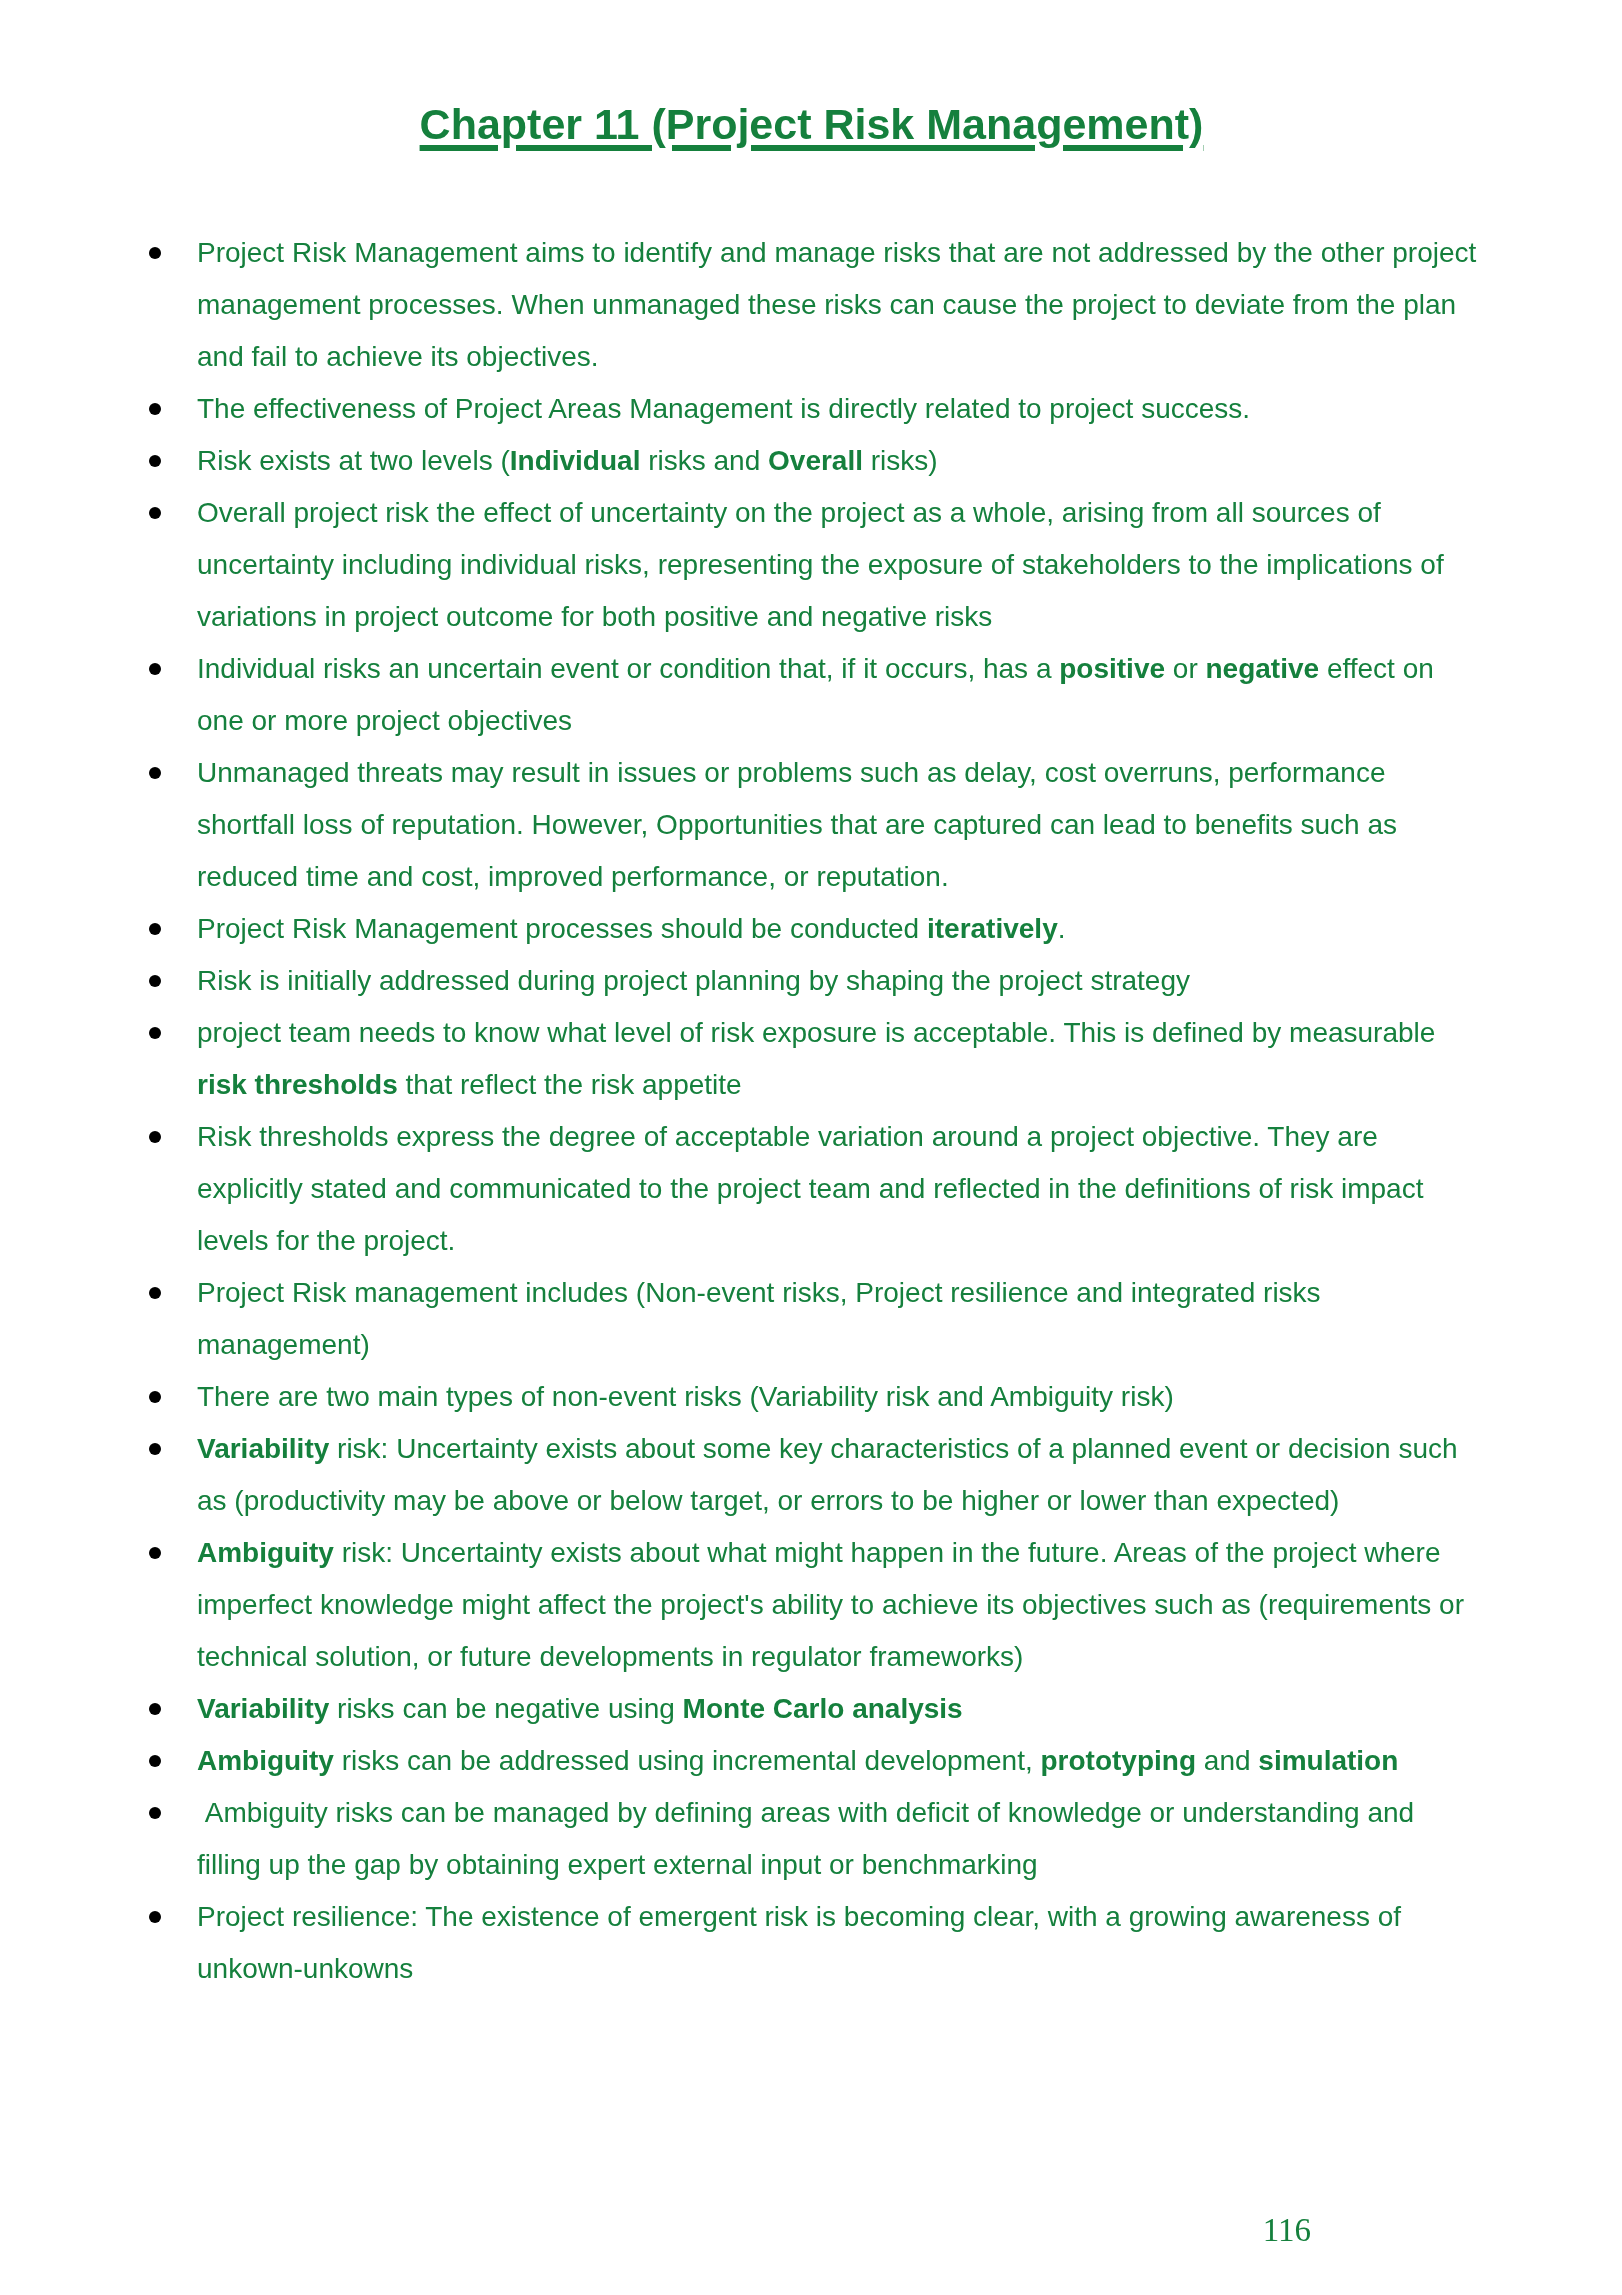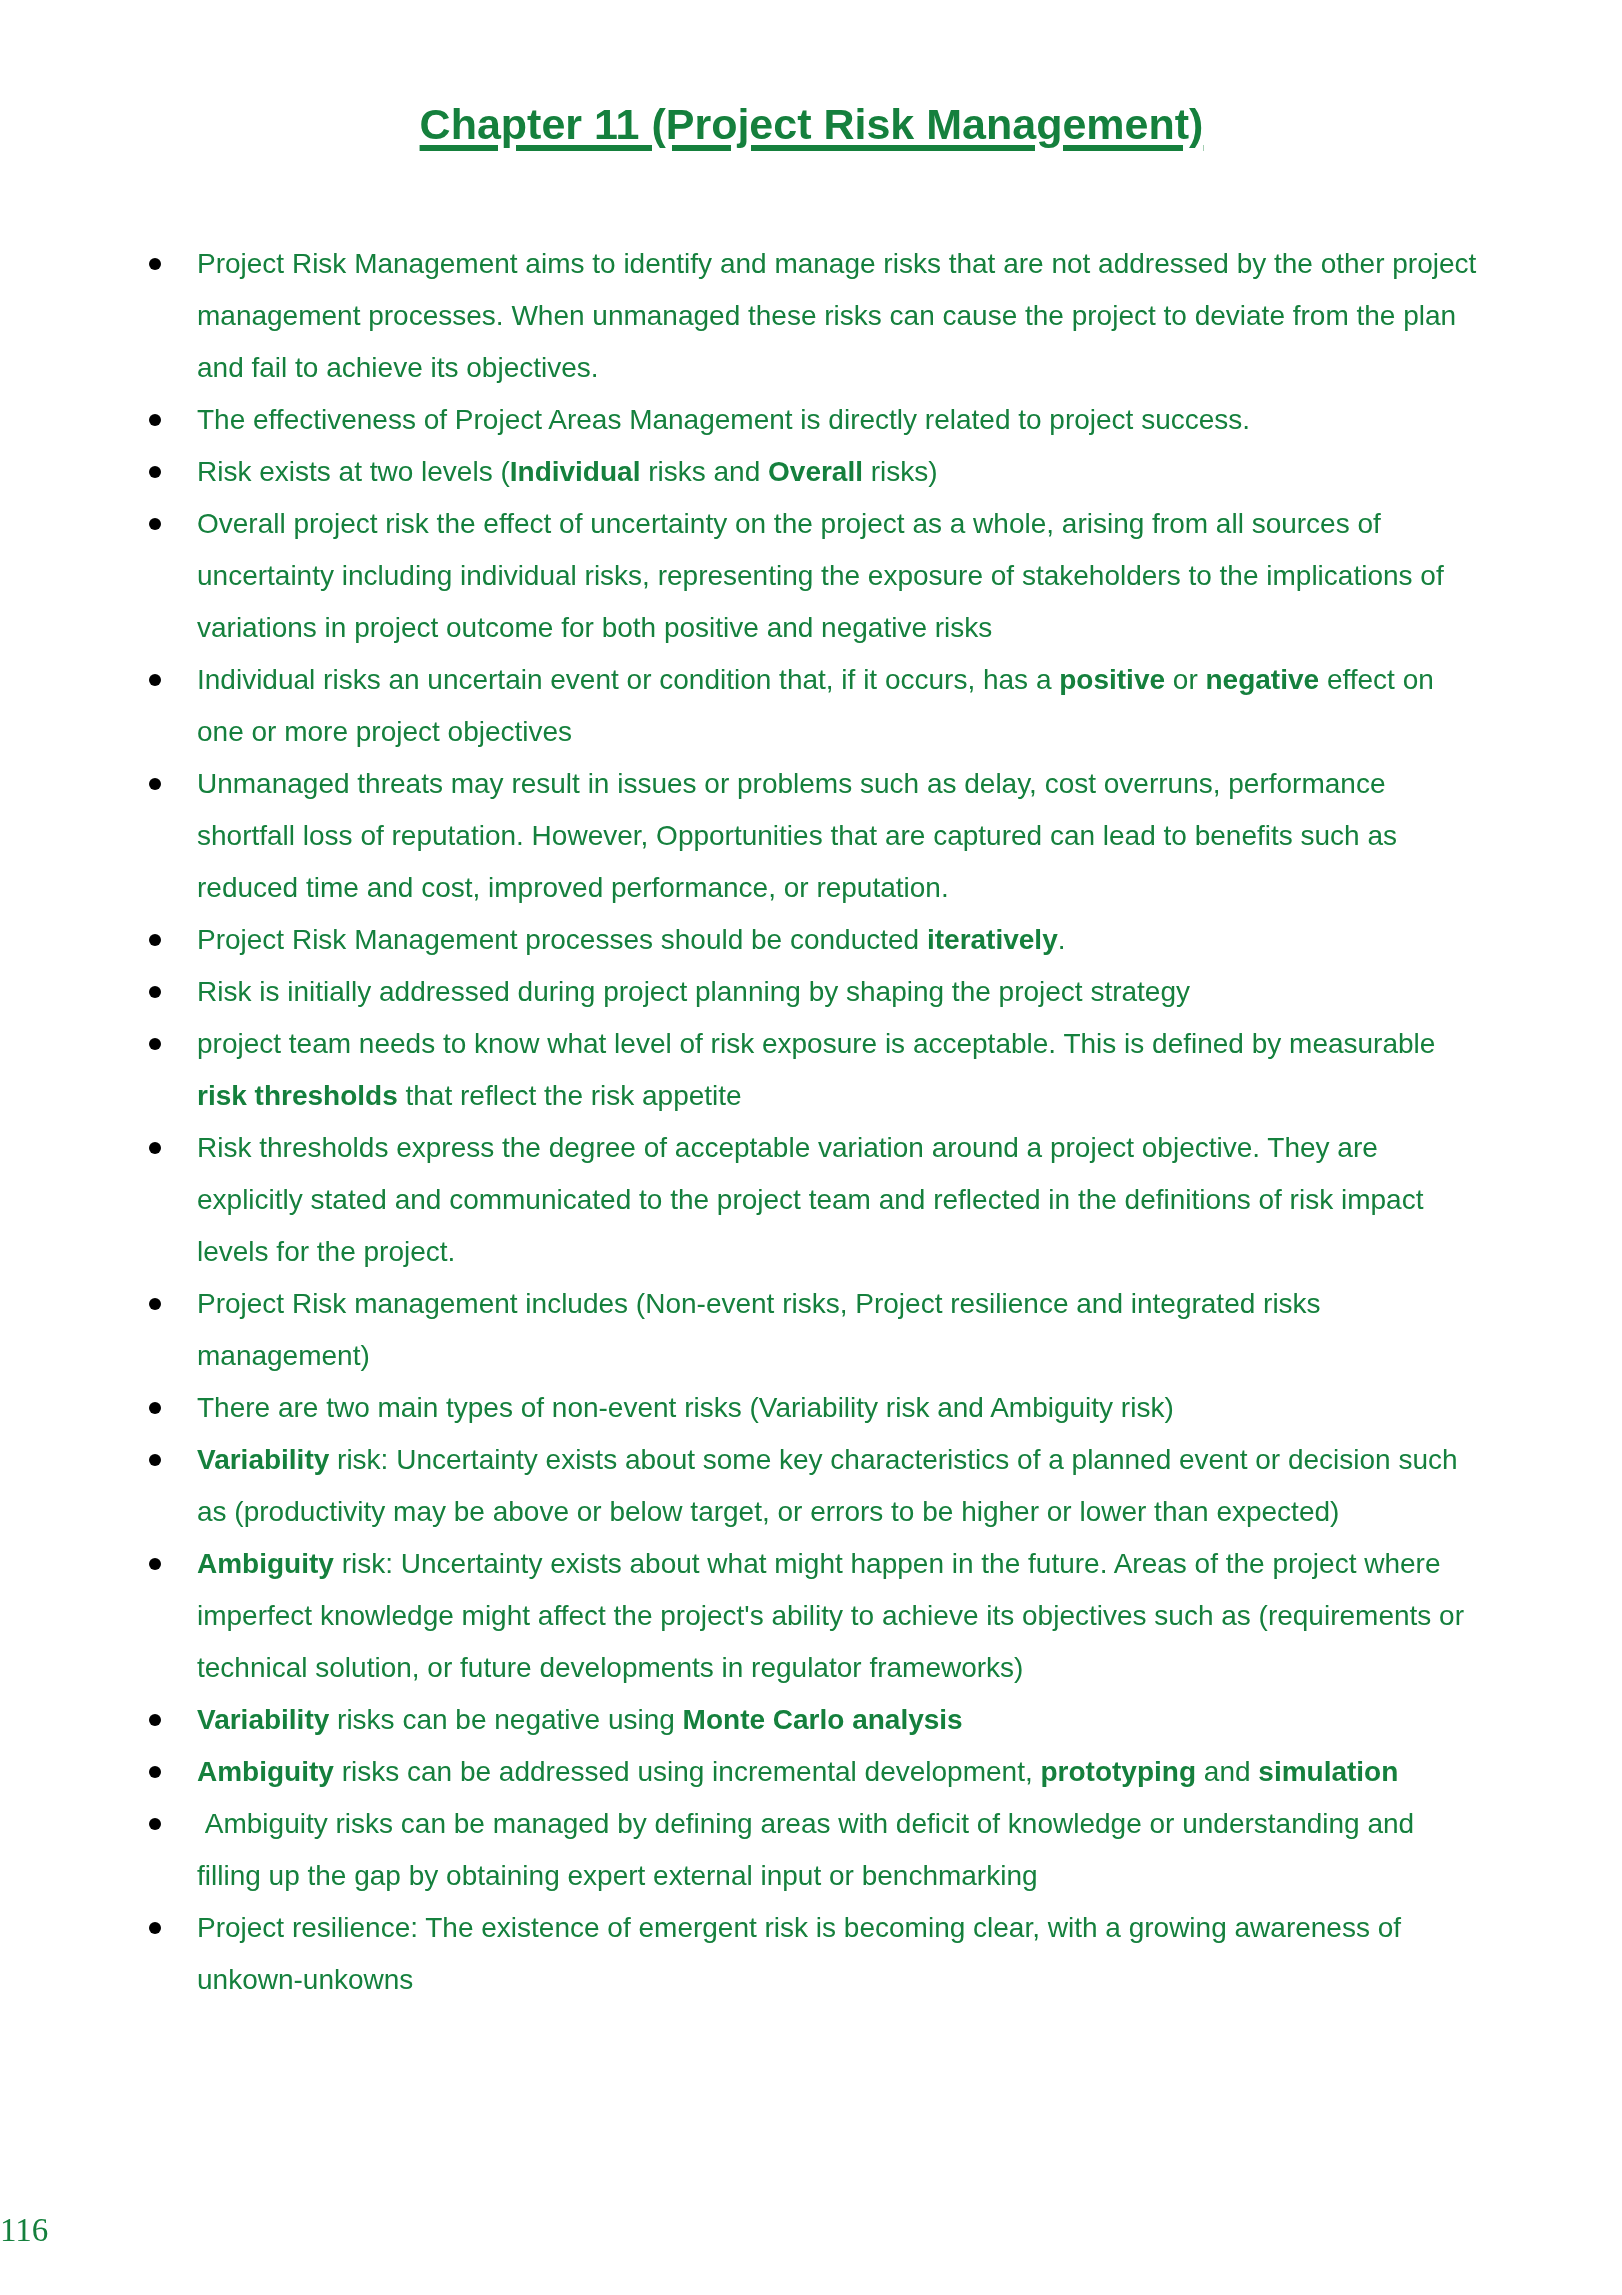--- a/index.html
+++ b/index.html
@@ -26,21 +26,21 @@
     font-size: 43px;
     line-height: 43px;
     font-weight: bold;
     text-decoration: underline;
     text-decoration-thickness: 6.3px;
     text-underline-offset: 6.3px;
     letter-spacing: 0px;
   }
   ul.bullets {
     position: absolute;
-    top: 238px;
+    top: 227px;
     left: 197px;
     width: 1288px;
     margin: 0;
     padding: 0;
     list-style: none;
     font-size: 28px;
     line-height: 52px;
   }
   ul.bullets li {
     position: relative;
@@ -57,21 +57,21 @@
     height: 12px;
     border-radius: 50%;
     background: #000000;
   }
   .b { font-weight: bold; }
   .page-number {
     position: absolute;
     top: 2214px;
     left: 0;
     width: 1311px;
-    text-align: left;
+    text-align: right;
     font-family: "Liberation Serif", serif;
     font-size: 33px;
     line-height: 33px;
   }
 </style>
 </head>
 <body>
 
 <div class="page">
   <h1 class="title">Chapter 11 (Project Risk Management)</h1>

